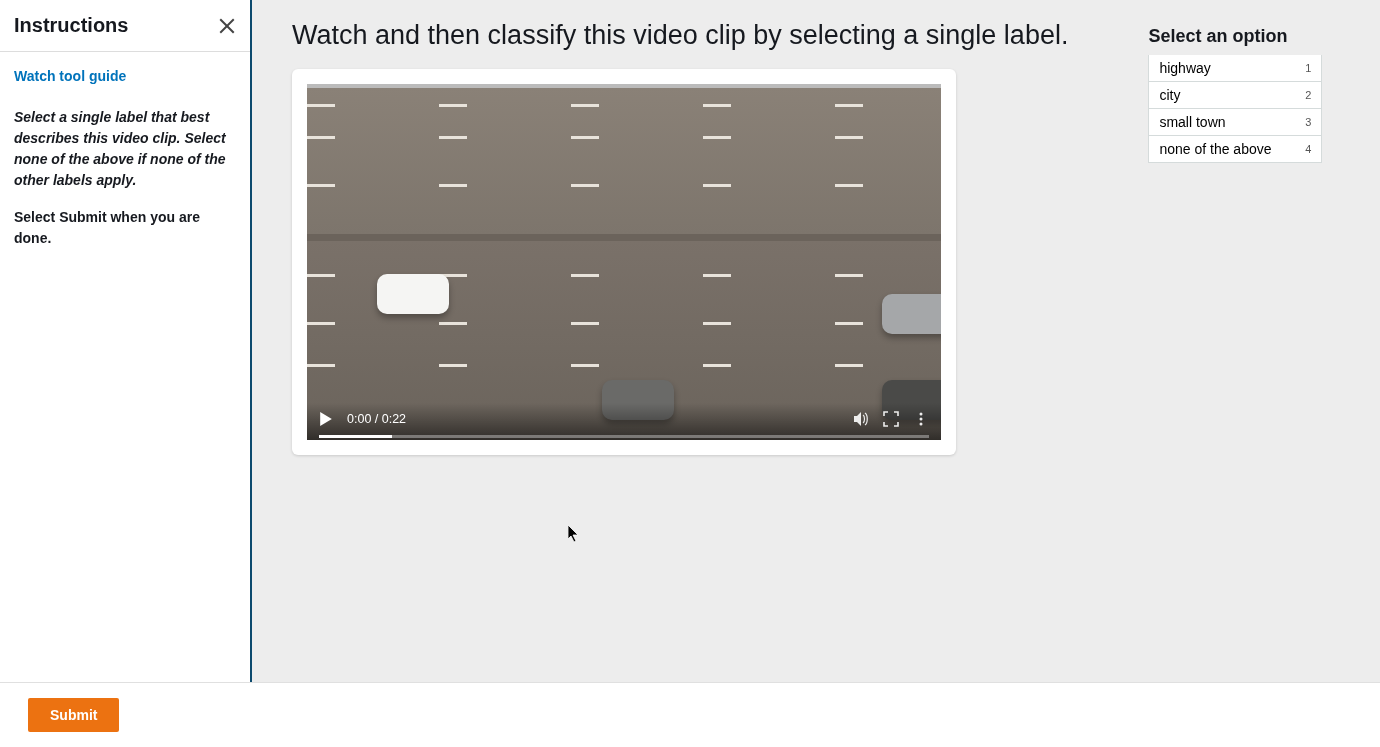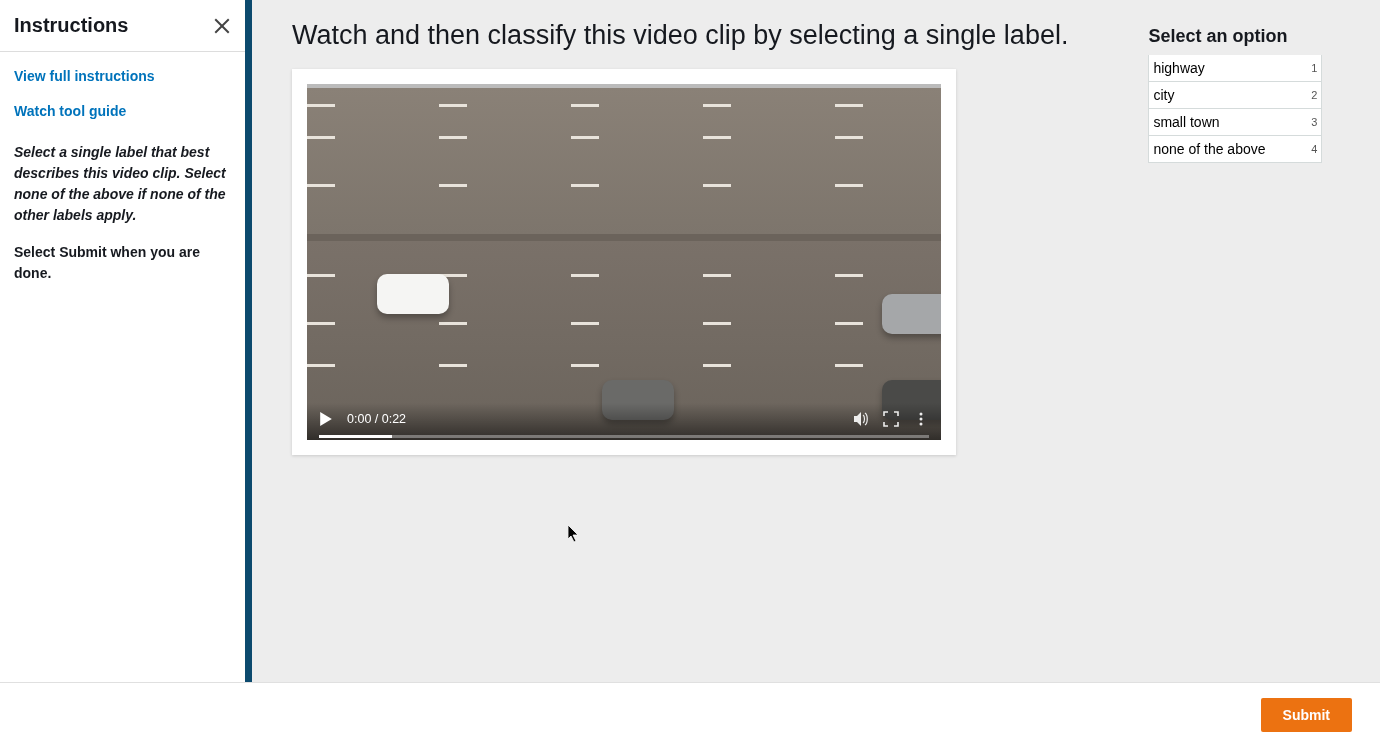--- a/index.html
+++ b/index.html
@@ -9,21 +9,21 @@
       width: 1380px;
       height: 747px;
       overflow: hidden;
       display: flex;
       flex-direction: column;
     }
     .content { display: flex; height: 682px; }
     .sidebar {
       width: 252px;
       background: #fff;
-      border-right: 7px solid #0c4a6e;
+      border-right: 2px solid #0c4a6e;
       display: flex;
       flex-direction: column;
     }
     .sidebar-header {
       display: flex;
       justify-content: space-between;
       align-items: center;
       padding: 14px 14px 14px 14px;
       border-bottom: 1px solid #ddd;
     }
@@ -69,21 +69,21 @@
     }
     .task-heading {
       font-size: 27px;
       font-weight: 500;
       color: #16191f;
       margin-bottom: 18px;
     }
     .video-wrap {
       background: #fff;
       padding: 15px;
-      border-radius: 0;
+      border-radius: 6px;
       box-shadow: 0 1px 3px rgba(0,0,0,.15);
       width: 664px;
     }
     .video-player {
       width: 634px;
       height: 356px;
       background: #555;
       position: relative;
       overflow: hidden;
     }
@@ -167,38 +167,37 @@
       font-weight: 700;
       color: #16191f;
       margin-bottom: 8px;
     }
     .option {
       background: #fff;
       border: 1px solid #d5dbdb;
       border-top: none;
       display: flex;
       align-items: center;
-      padding: 5px 4px;
+      padding: 5px 10px;
       font-size: 14px;
       cursor: pointer;
       position: relative;
     }
     .option:first-of-type { border-top: 1px solid #d5dbdb; }
     .option-key {
       margin-left: auto;
       font-size: 11px;
       color: #555;
     }
 
     .footer {
       height: 65px;
       background: #fff;
       border-top: 1px solid #e0e0e0;
       display: flex;
-      justify-content: flex-end;
       align-items: center;
       padding: 0 28px;
     }
     .submit-btn {
       background: #ec7211;
       color: #fff;
       border: none;
       padding: 9px 22px;
       font-size: 14px;
       font-weight: 600;
@@ -221,21 +220,20 @@
     <div class="sidebar-header">
       <div class="sidebar-title">Instructions</div>
       <div class="close-btn">
         <svg viewBox="0 0 16 16" stroke="currentColor" stroke-width="1.8" fill="none">
           <line x1="2" y1="2" x2="14" y2="14"></line>
             <line x1="14" y1="2" x2="2" y2="14"></line>
         </svg>
       </div>
     </div>
     <div class="sidebar-body">
-      <span class="link">View full instructions</span>
       <span class="link">Watch tool guide</span>
       <p class="instr-text">Select a single label that best describes this video clip. Select none of the above if none of the other labels apply.</p>
       <p class="instr-text2">Select Submit when you are done.</p>
     </div>
   </aside>
 
   <main class="main">
     <div>
       <h1 class="task-heading">Watch and then classify this video clip by selecting a single label.</h1>
       <div class="video-wrap">

